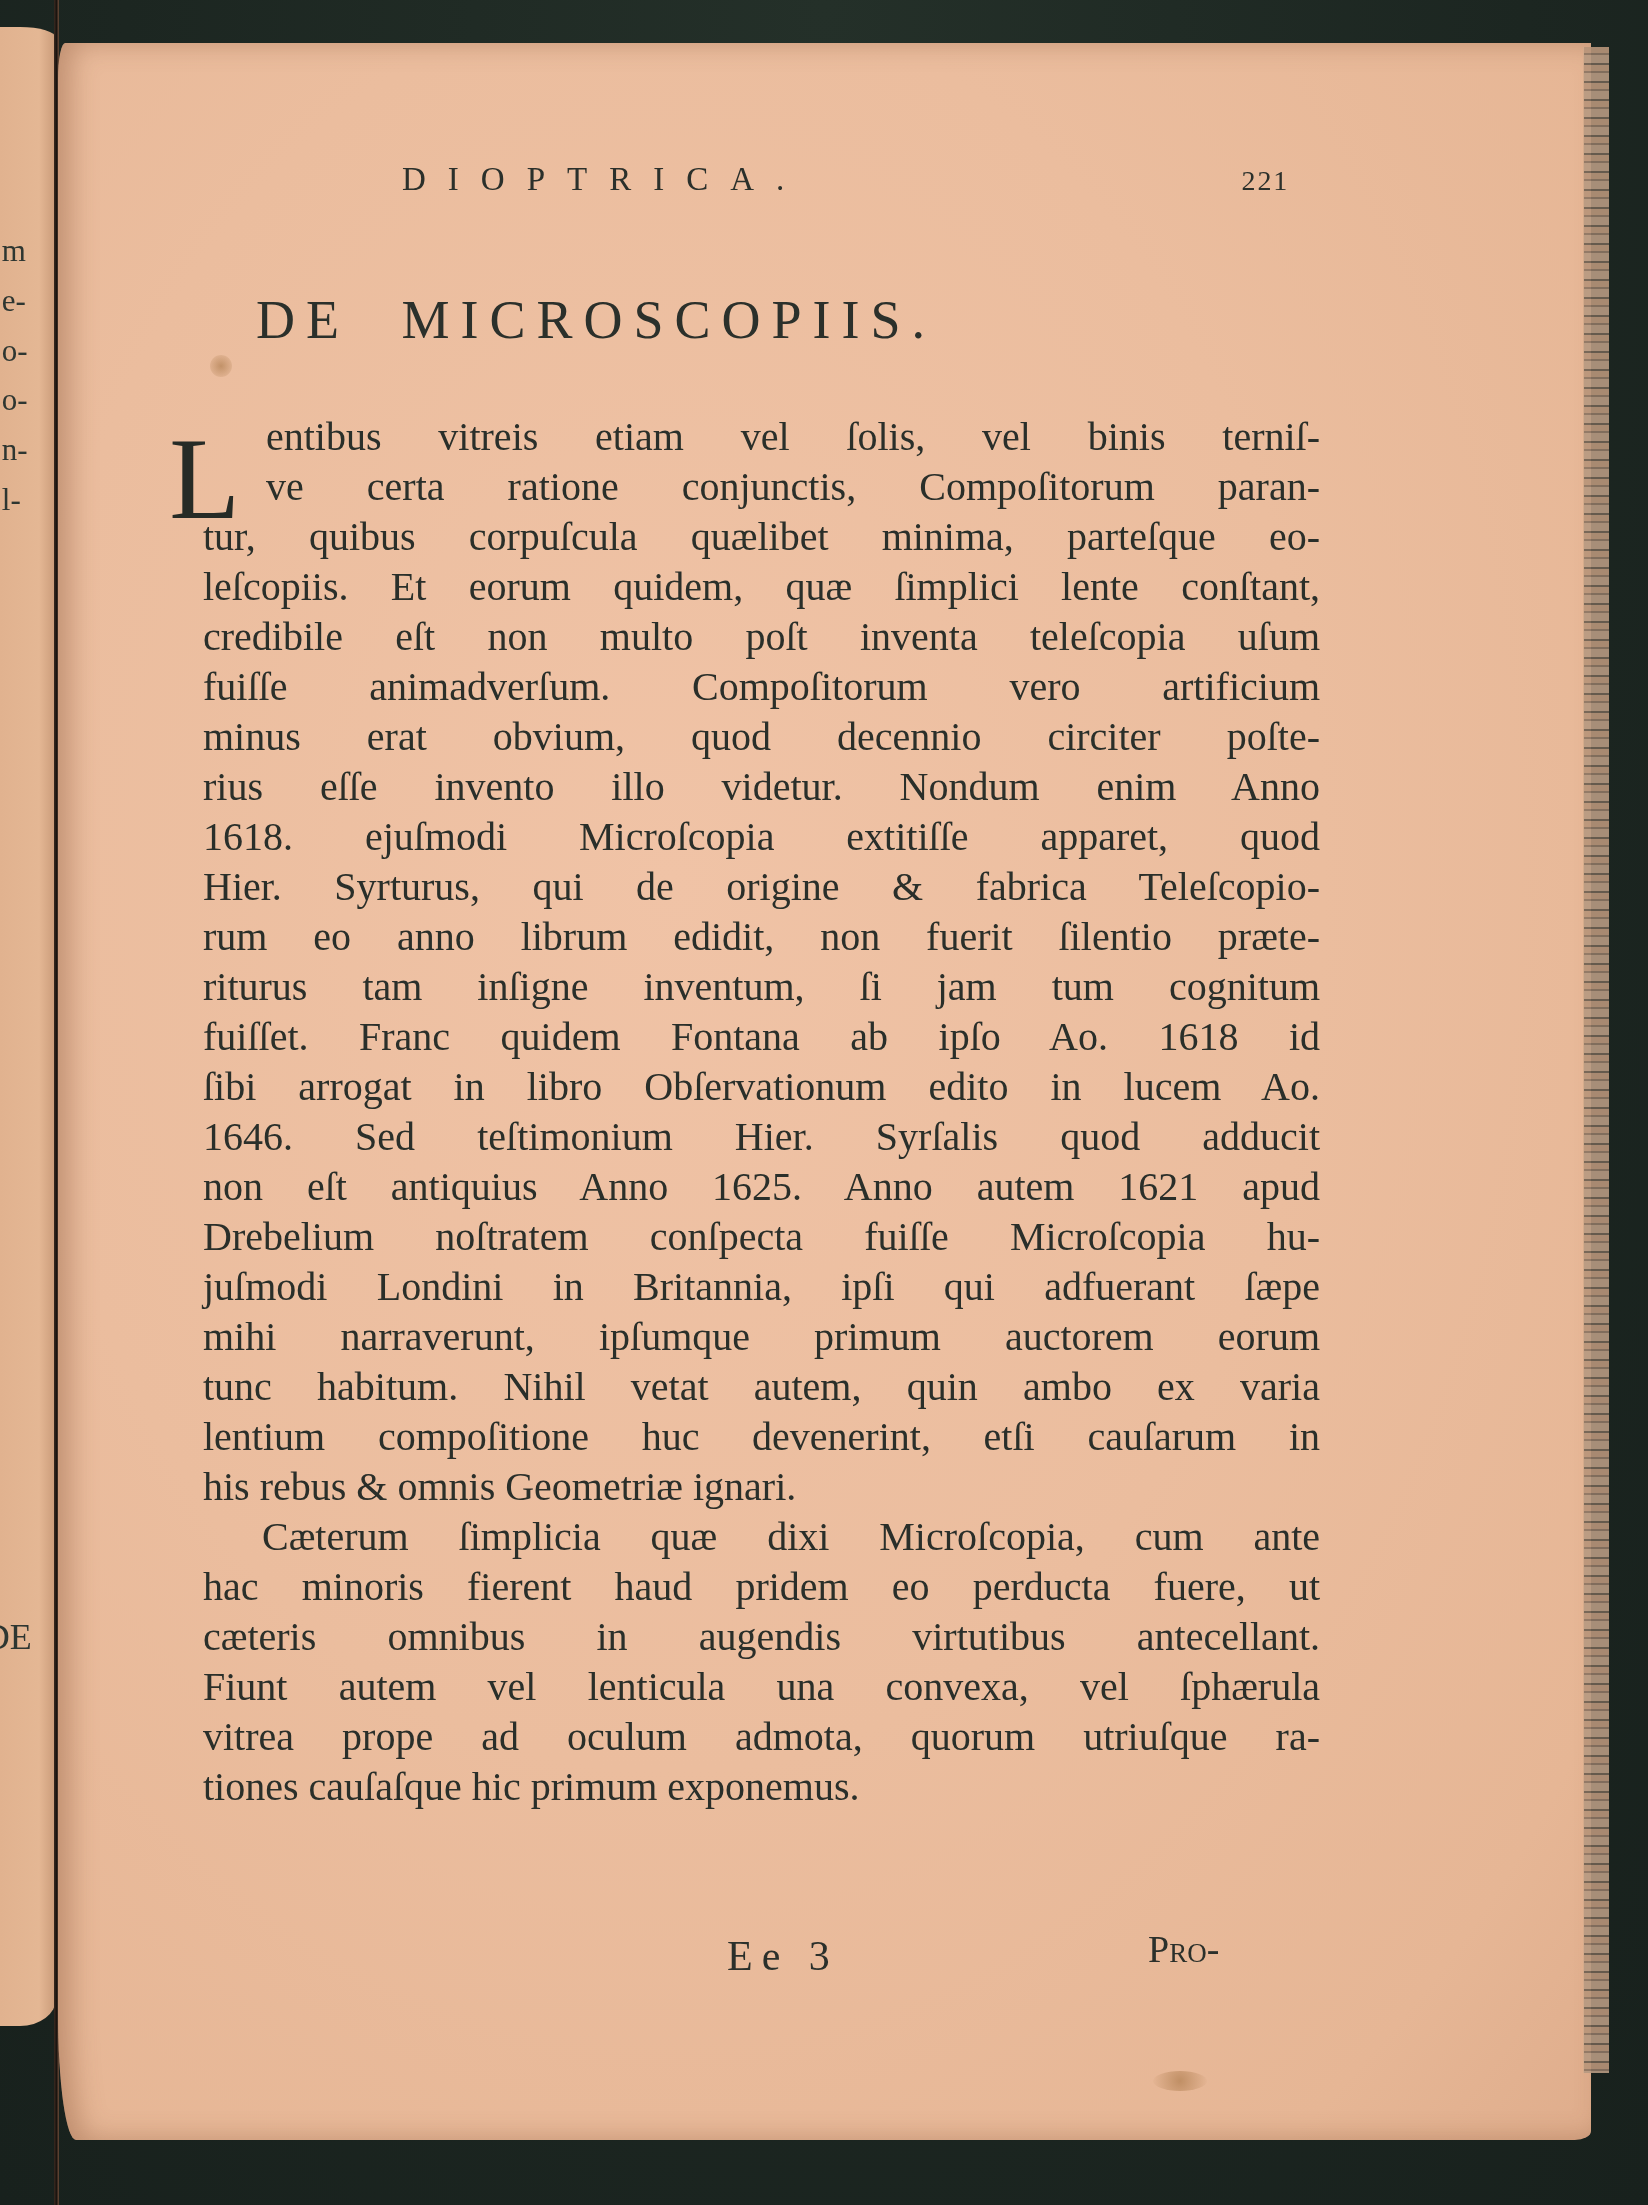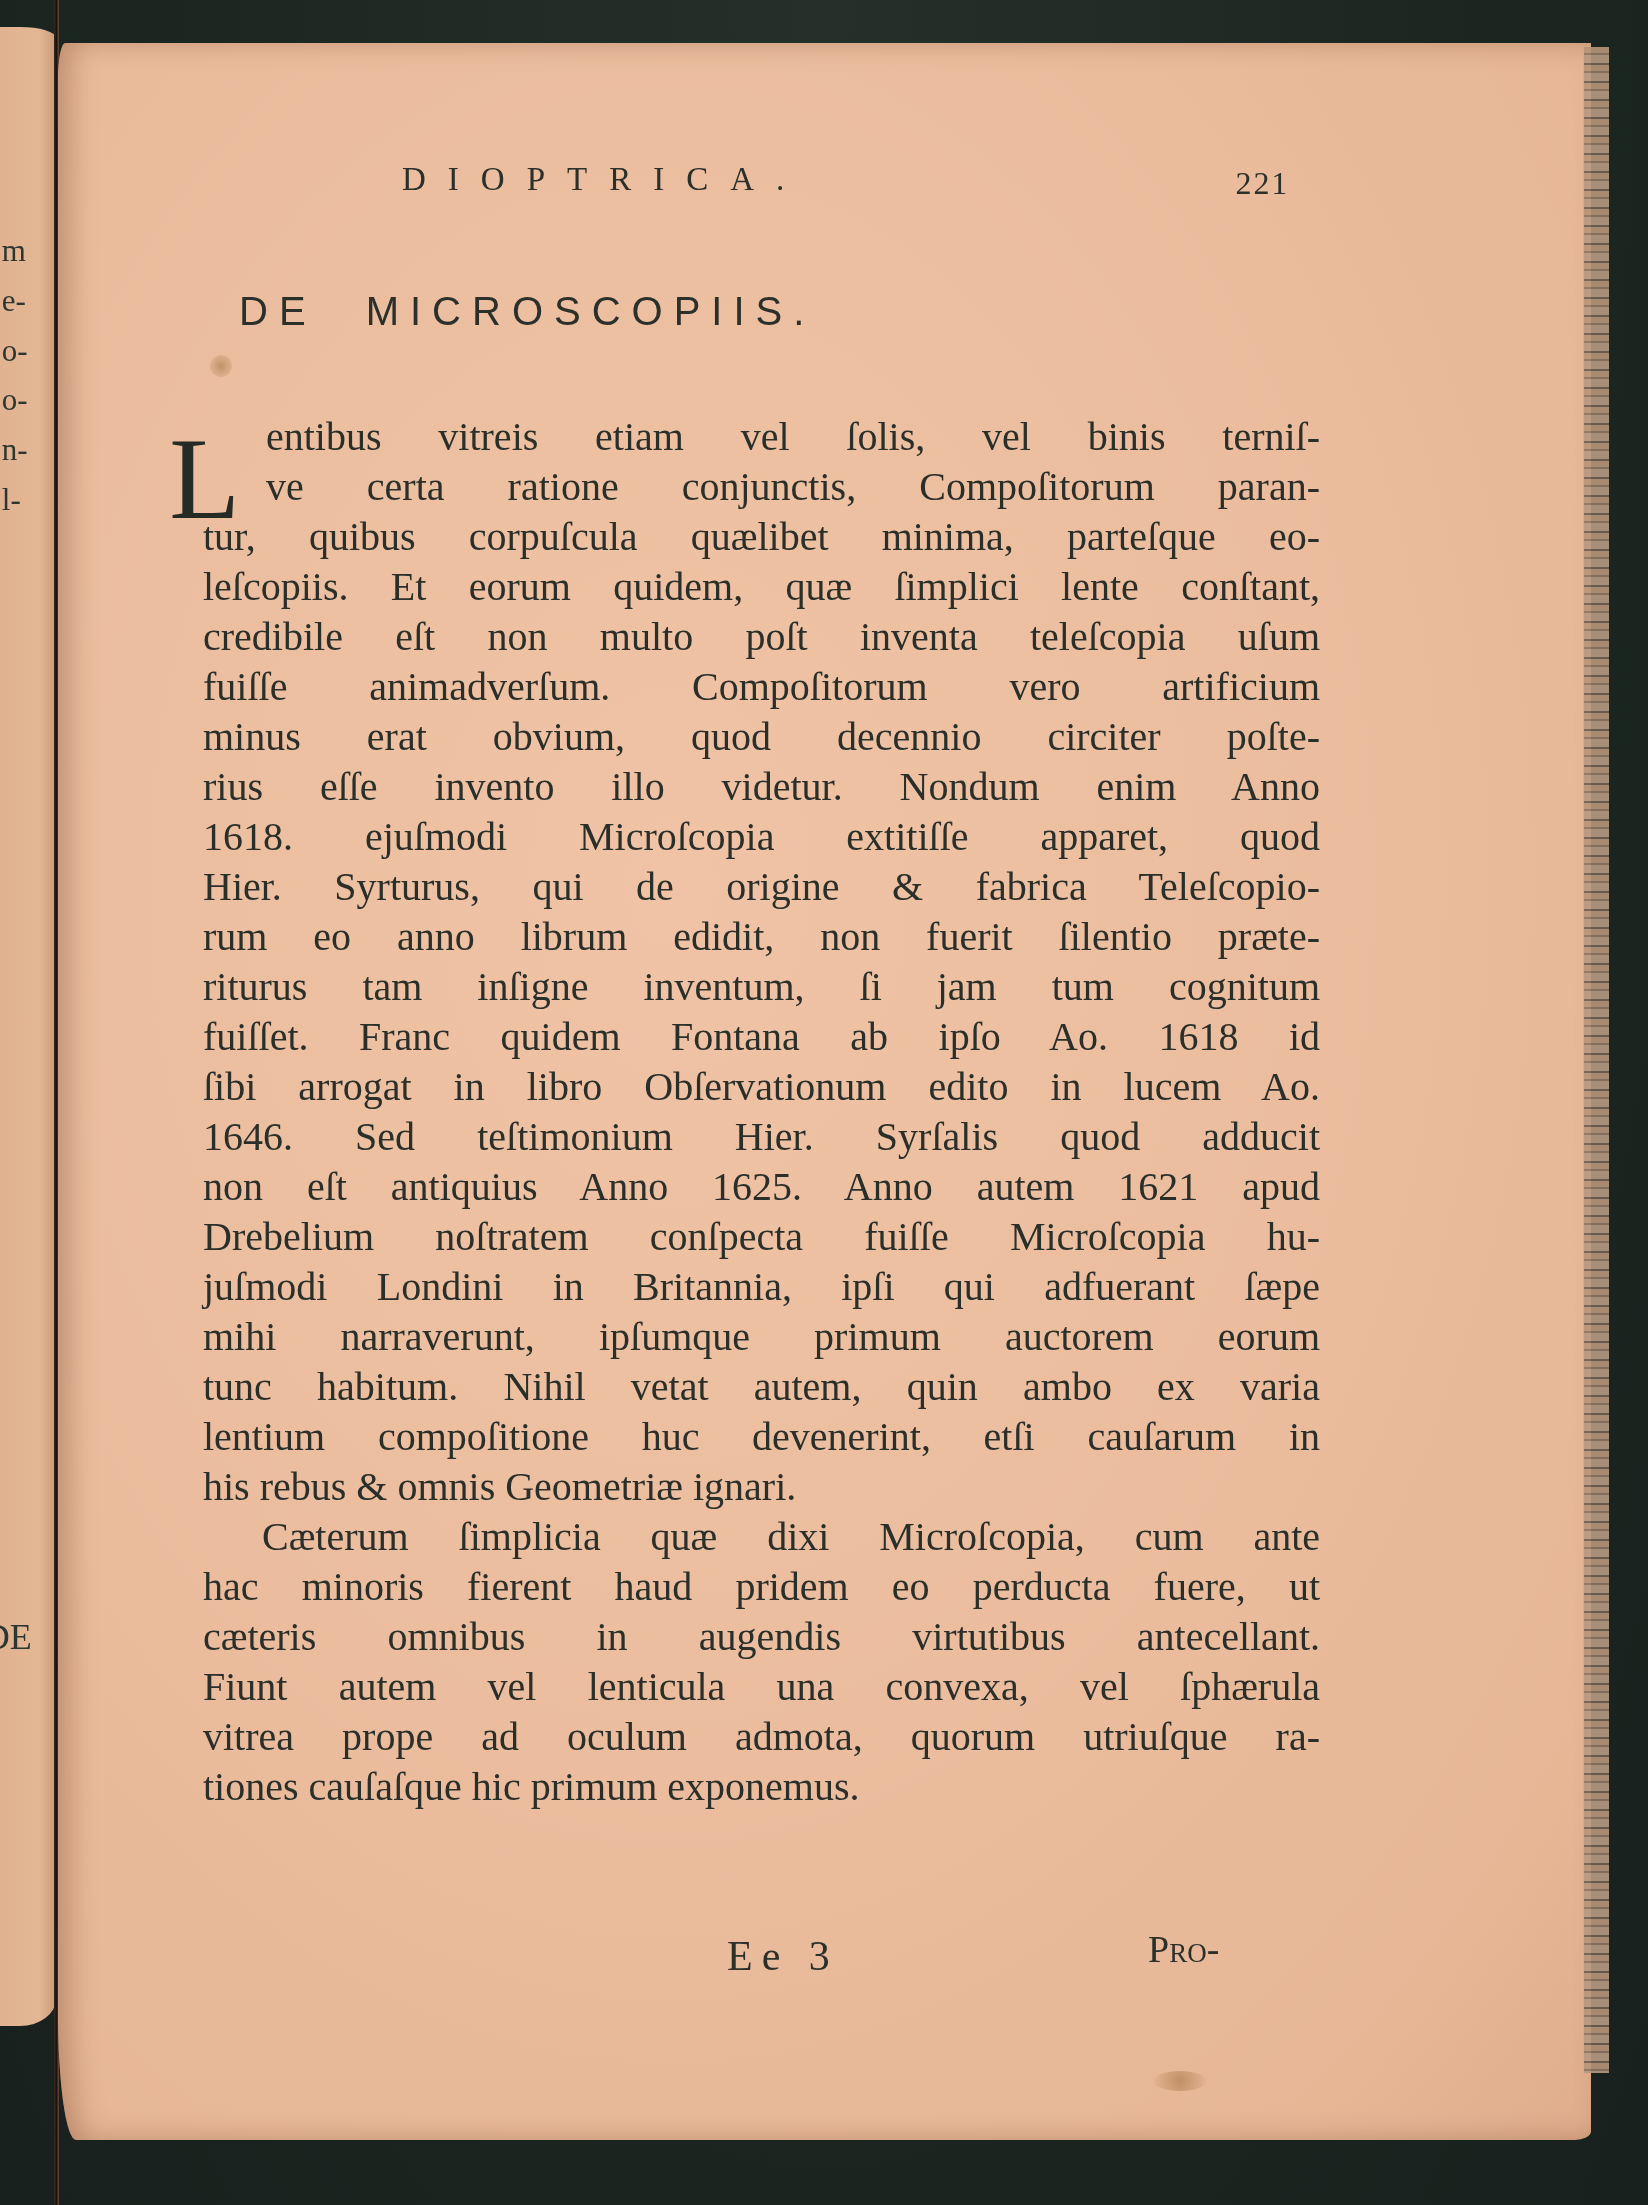--- a/index.html
+++ b/index.html
@@ -57,26 +57,26 @@
   }
   .running-title {
     position: absolute; left: 0; top: 0;
     font-family: "Liberation Serif", serif;
     font-size: 33px; letter-spacing: 22px; color: #2b302b;
     font-variant: small-caps;
   }
   .page-number {
     position: absolute; right: 0; top: 3.6px;
     font-family: "Liberation Serif", serif;
-    font-size: 32px; color: #2b302b; letter-spacing: 1.8px;
+    font-size: 28px; color: #2b302b; letter-spacing: 1.8px;
   }
   .section-title {
-    position: absolute; left: 181px; top: 246px; width: 995px;
-    font-family: Liberation Sans, sans-serif;
-    font-size: 40px; letter-spacing: 11px; color: #2b302b;
+    position: absolute; left: 198px; top: 246px; width: 995px;
+    font-family: Liberation Serif, serif;
+    font-size: 54px; letter-spacing: 11px; color: #2b302b;
     word-spacing: 27px;
   }
   
   .body-text {
     position: absolute; left: 113px; top: 369px; width: 1149px;
     font-family: "Liberation Serif", serif;
     font-size: 40px; line-height: 50px; color: #2a2f2a;
   }
   .line { white-space: nowrap; display: block; text-align-last: justify; text-align: justify; margin-left: 32px; }
   .line.last { text-align-last: left; }

